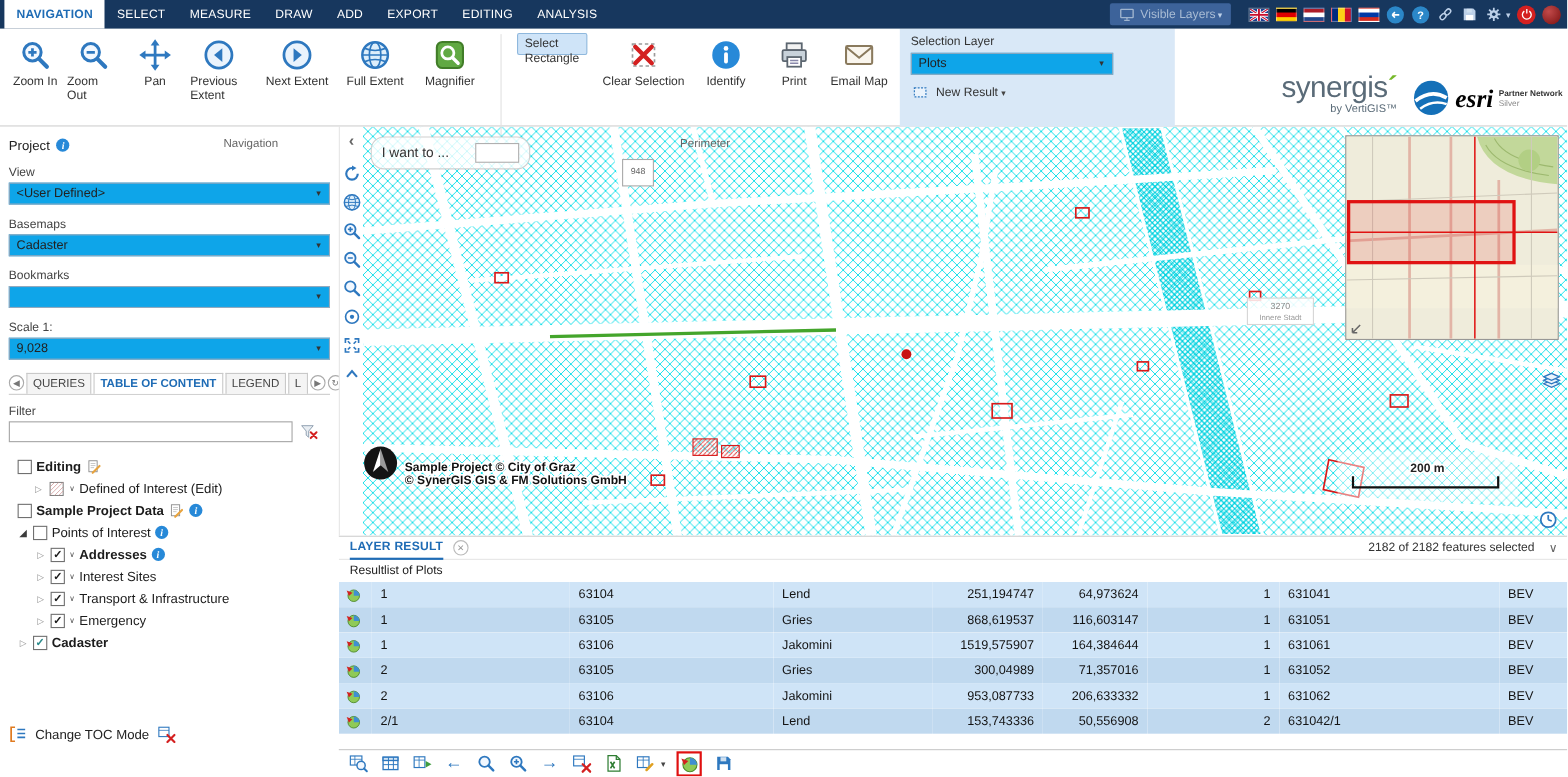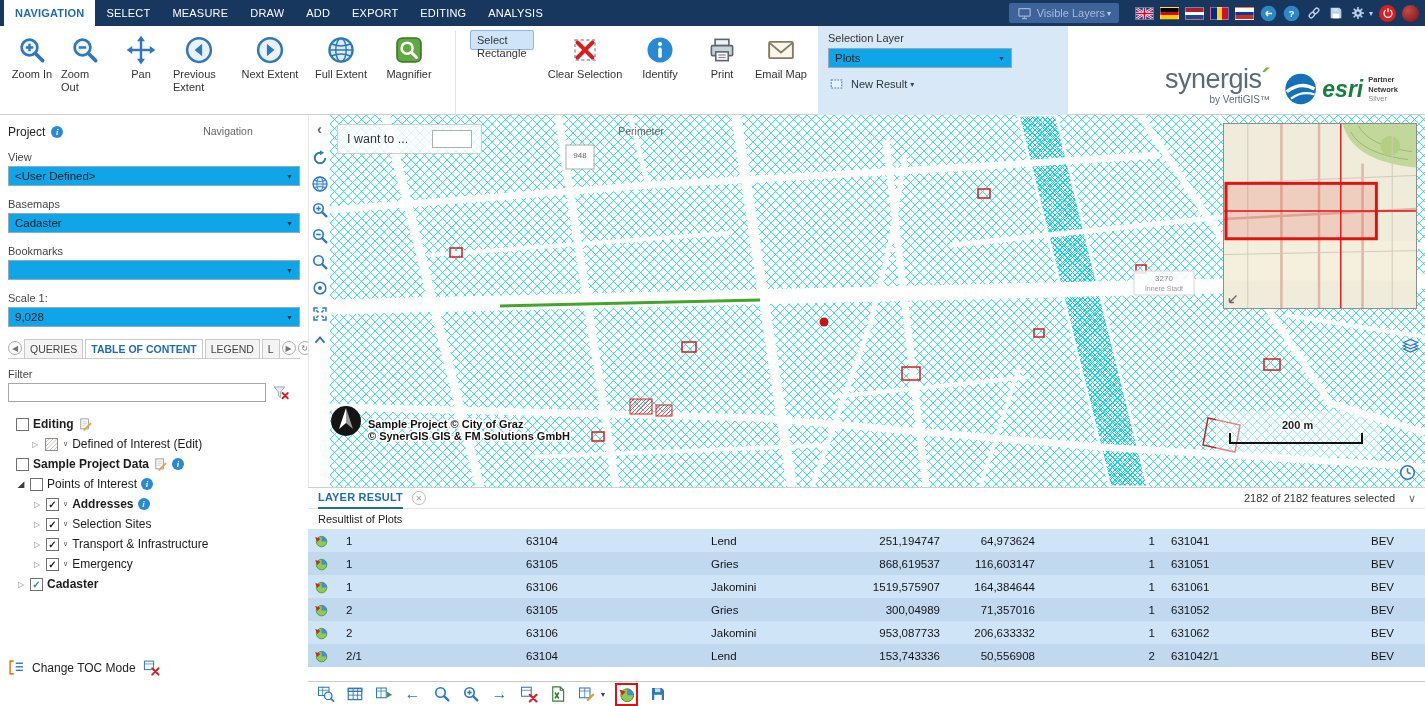--- a/index.html
+++ b/index.html
@@ -41,21 +41,21 @@
 .sel .caret{font-size:7px;color:#333;padding:0 4px}
 .sp-select{margin-top:4px;width:184px}
 .sp-new{margin-top:9px;display:flex;align-items:center;gap:6px;font-size:11px;color:#333}
 .sp-new svg{width:17px;height:14px}
 .brand-syn{position:absolute;left:1128px;top:40px;width:142px;text-align:right}
 .syn-name{font-size:27px;color:#5a6b78;letter-spacing:-.5px;line-height:1}
 .syn-acc{color:#76b82a;font-weight:bold}
 .syn-by{font-size:10px;color:#5a6b78;margin-top:1px}
 .esri{position:absolute;left:1284px;top:46px;display:flex;align-items:center;gap:5px}
 .esri svg{width:34px;height:34px}
-.esri-name{font-size:23px;font-style:italic;font-weight:bold;color:#15803d;font-family:Liberation Sans, sans-serif;line-height:1}
+.esri-name{font-size:23px;font-style:italic;font-weight:bold;color:#000000;font-family:Liberation Serif, serif;line-height:1}
 .esri-pn{font-size:7.5px;color:#333;font-weight:bold;line-height:1.3}
 .esri-tier{font-size:7.5px;color:#8a8a8a}
 
 .sidebar{position:absolute;left:0;top:115px;width:308px;bottom:0;background:#fff;padding:0 8px;z-index:10}
 .proj-row{display:flex;align-items:center;gap:6px;margin-top:10px;font-size:12px;color:#222}
 .slabel{font-size:11px;color:#444;margin-top:12px}
 .side-sel{margin-top:3px;width:292px}
 .stabs{display:flex;align-items:flex-end;gap:2px;margin-top:9px;border-bottom:1px solid #ccc;padding-bottom:0;height:23px}
 .stab{font-size:10.5px;padding:3px 5px;border:1px solid #c9c9c9;border-bottom:none;color:#444;background:#f4f4f4;white-space:nowrap}
 .stab.active{color:#1f6cb5;background:#fff;font-weight:bold}
@@ -75,21 +75,21 @@
 .toc-mode{position:absolute;left:8px;top:544px;display:flex;align-items:center;gap:7px;font-size:12px;color:#222}
 .toc-mode svg{width:17px;height:17px}
 
 .mapstrip{position:absolute;left:308px;top:115px;width:22px;height:372px;background:#fff;display:flex;flex-direction:column;align-items:center;padding-top:8px;gap:8px;z-index:15;border-left:1px solid #e6e6e6}
 .strip-collapse{color:#666;font-size:15px;font-weight:bold;line-height:12px;margin-bottom:6px}
 .mtool{width:18px;height:18px}
 .mtool svg{width:18px;height:18px}
 
 .map{position:absolute;left:330px;top:115px;right:0;height:372px;overflow:hidden;background:#fff;z-index:5}
 .map>svg.basemap{position:absolute;left:0;top:0;width:100%;height:100%}
-.iwant{position:absolute;left:7px;top:9px;background:rgba(255,255,255,.78);border:1px solid #cfcfcf;border-radius:2px;display:flex;align-items:center;gap:24px;padding:5px 9px;font-size:12.5px;color:#333;z-index:6}
+.iwant{position:absolute;left:7px;top:9px;background:rgba(255,255,255,.78);border:1px solid #cfcfcf;border-radius:12px;display:flex;align-items:center;gap:24px;padding:5px 9px;font-size:12.5px;color:#333;z-index:6}
 .iwant input{width:40px;height:18px;border:1px solid #b0b0b0;background:#fff}
 .inset{position:absolute;right:8px;top:8px;width:194px;height:186px;border:1px solid #8e8e8e;background:#efecdb;z-index:6}
 .inset-corner{position:absolute;left:2px;bottom:2px;width:14px;height:14px}
 .mapw{position:absolute;z-index:6}
 .mapw svg{width:19px;height:19px}
 
 .panel{position:absolute;left:308px;top:487px;right:0;height:194px;background:#fff;border-top:1px solid #cfcfcf;overflow:hidden;z-index:20}
 .phead{position:relative;height:21px;border-bottom:1px solid #e6e6e6;display:flex;align-items:center;padding:0 10px;gap:9px}
 .ptab{color:#1f6cb5;font-size:11px;font-weight:bold;letter-spacing:.2px;height:21px;display:flex;align-items:center;border-bottom:2px solid #1f6cb5}
 .pclose{color:#999;border:1px solid #bbb;border-radius:50%;width:14px;height:14px;font-size:8px;display:flex;align-items:center;justify-content:center;background:#fff}
@@ -591,21 +591,21 @@
         <span class="tarrow">▷</span>
         <span class="cb">✓</span>
         <span class="tchev">∨</span>
         <span class="b">Addresses</span>
         <span class="info-badge">i</span>
       </div>
       <div class="trow" style="padding-left:24px">
         <span class="tarrow">▷</span>
         <span class="cb">✓</span>
         <span class="tchev">∨</span>
-        <span>Selection Sites</span>
+        <span>Interest Sites</span>
       </div>
       <div class="trow" style="padding-left:24px">
         <span class="tarrow">▷</span>
         <span class="cb">✓</span>
         <span class="tchev">∨</span>
         <span>Transport &amp; Infrastructure</span>
       </div>
       <div class="trow" style="padding-left:24px">
         <span class="tarrow">▷</span>
         <span class="cb">✓</span>

